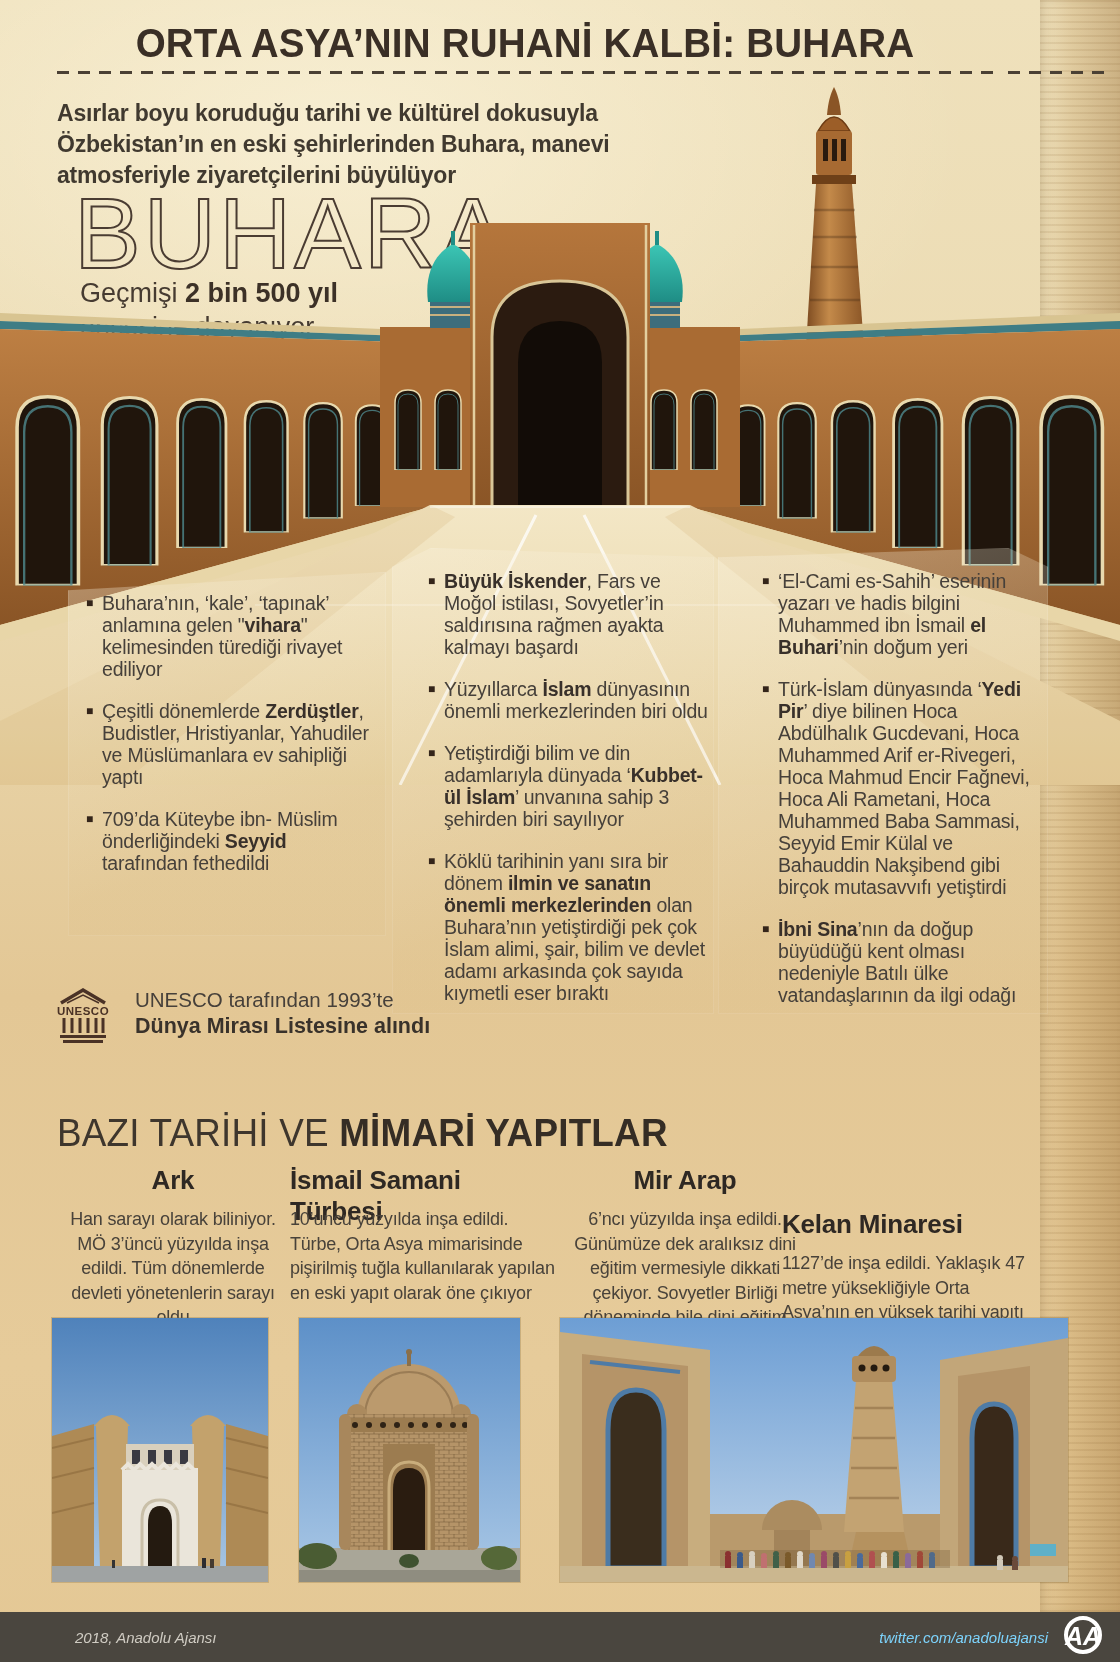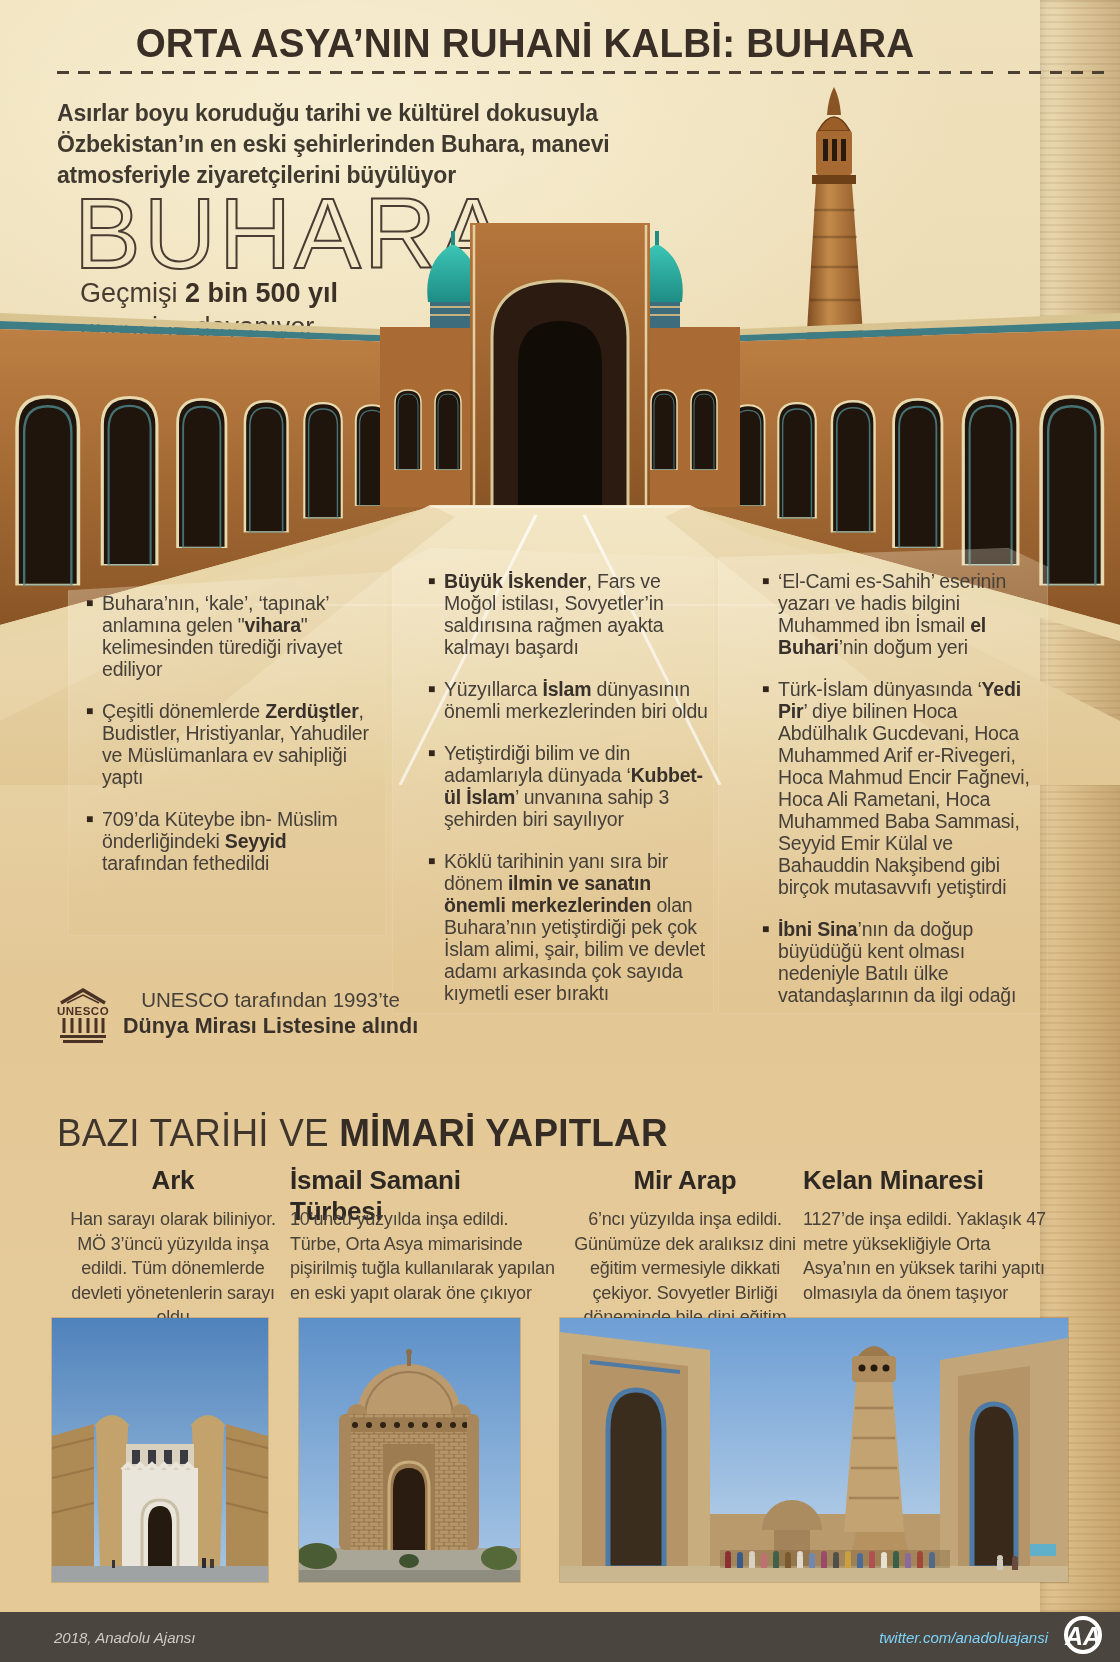--- a/index.html
+++ b/index.html
@@ -40,32 +40,32 @@
   .panel1{left:68px;top:572px;width:318px;height:364px;clip-path:polygon(0 5%,100% 0,100% 100%,0 100%);}
   .panel2{left:392px;top:548px;width:322px;height:466px;clip-path:polygon(0 4%,12% 0,100% 2%,100% 100%,0 100%);}
   .panel3{left:718px;top:548px;width:330px;height:466px;clip-path:polygon(0 2%,88% 0,100% 4%,100% 100%,0 100%);}
   .facts-col{width:284px;}
   .facts-col1{left:86px;top:592px;}
   .facts-col2{left:428px;top:570px;}
   .facts-col3{left:762px;top:570px;}
   .bullet{display:flex;gap:9px;margin:0 0 20px 0;font-size:19.5px;line-height:22px;color:#46403a;letter-spacing:-0.2px;}
   .bullet .sq{flex:0 0 auto;font-size:12px;line-height:22px;color:#34251a;}
   .bullet b{color:#38302a;}
-  .unesco{left:57px;top:986px;display:flex;align-items:flex-start;gap:14px;text-align:center;}
-  .unesco-text{font-size:20.5px;line-height:27px;color:#46403a;}
+  .unesco{left:57px;top:986px;display:flex;align-items:flex-start;gap:14px;}
+  .unesco-text{font-size:20.5px;line-height:27px;color:#46403a;margin-left:12px;}
   .unesco-text .l2{font-weight:800;font-size:21.5px;color:#39322b;}
   .section-title{top:1112px;left:57px;margin:0;font-size:38px;color:#3e362d;font-weight:400;letter-spacing:0.2px;transform:scaleX(0.97);transform-origin:left;}
   .section-title b{font-weight:800;color:#352d25;}
   .monu-name{position:absolute;top:1165px;margin:0;font-size:26px;font-weight:800;color:#2e2823;letter-spacing:-0.2px;}
   .monu-desc{position:absolute;top:1207px;margin:0;font-size:18px;line-height:24.5px;color:#48423a;letter-spacing:-0.2px;}
-  .mc1{left:57px;width:232px;text-align:center;} .mc2{left:290px;width:268px;} .mc3{left:560px;width:250px;text-align:center;} .mc4{left:803px;width:258px;}
+  .mc1{left:57px;width:232px;text-align:center;} .mc2{left:290px;width:268px;} .mc3{left:560px;width:250px;text-align:center;} .mc4{left:782px;width:258px;margin-top:44px;}
   .photo{top:1318px;box-shadow:0 0 0 1px rgba(120,90,40,0.25);}
   .photo1{left:52px;} .photo2{left:299px;} .photo3{left:560px;}
   .footer{left:0;top:1612px;width:1120px;height:50px;background:#4a463f;display:flex;align-items:center;}
-  .footer .credit{margin-left:54px;font-size:15px;font-style:italic;color:#cfcbc2;}
+  .footer .credit{margin-left:75px;font-size:15px;font-style:italic;color:#cfcbc2;}
   .footer .handle{margin-left:auto;font-size:15px;font-style:italic;color:#7dd3fc;}
   .footer .aa{margin:0 14px 0 12px;}
 </style>
 </head>
 <body>
 
 <div class="abs texture-right"></div>
 
 <h1 class="abs page-title">ORTA ASYA’NIN RUHANİ KALBİ: BUHARA</h1>
 <div class="abs dash dash-left"></div>

